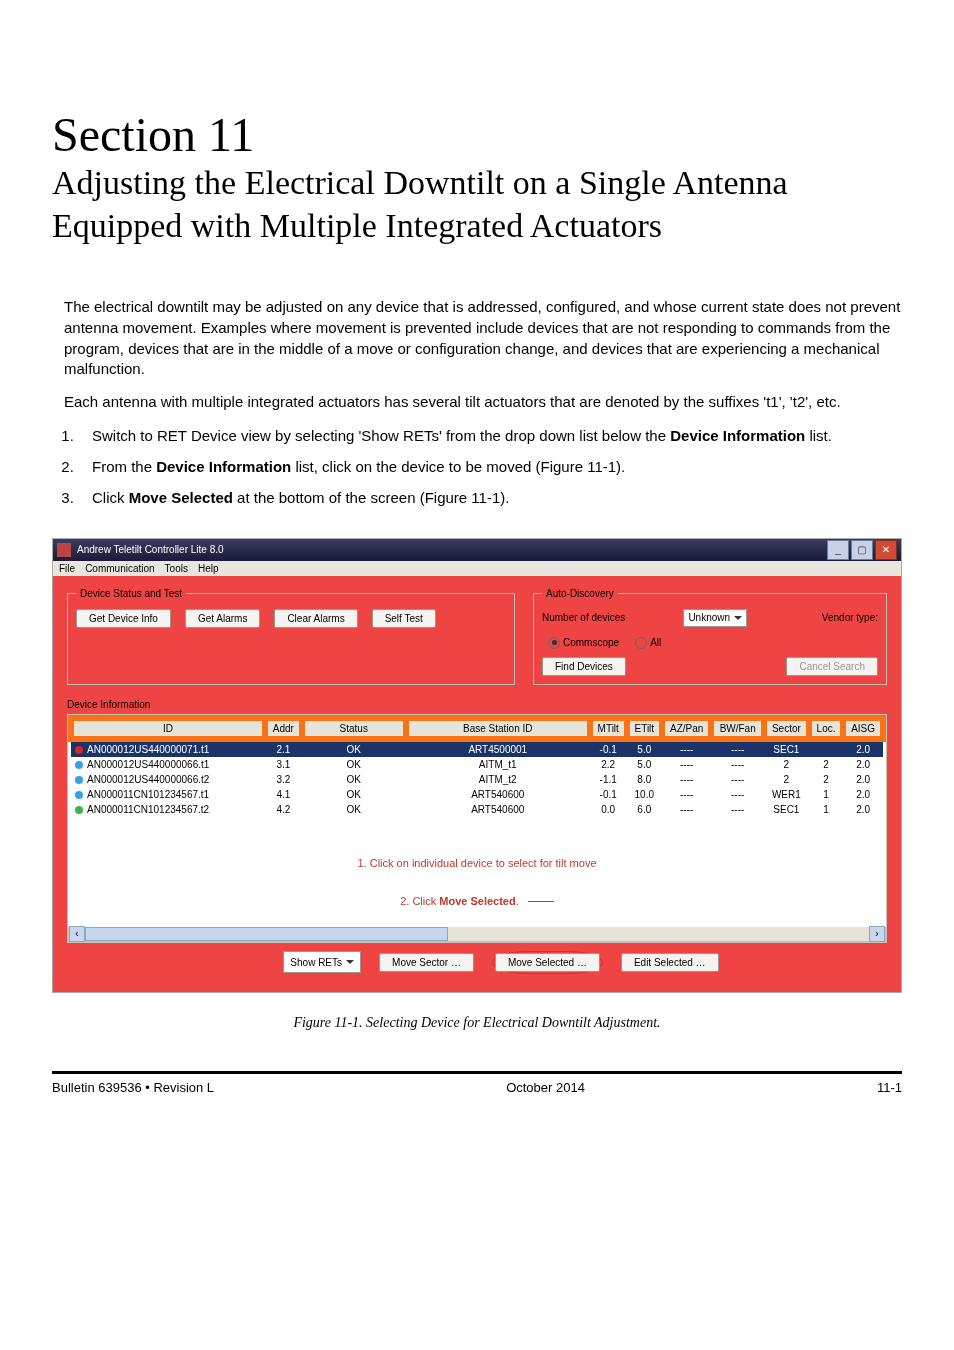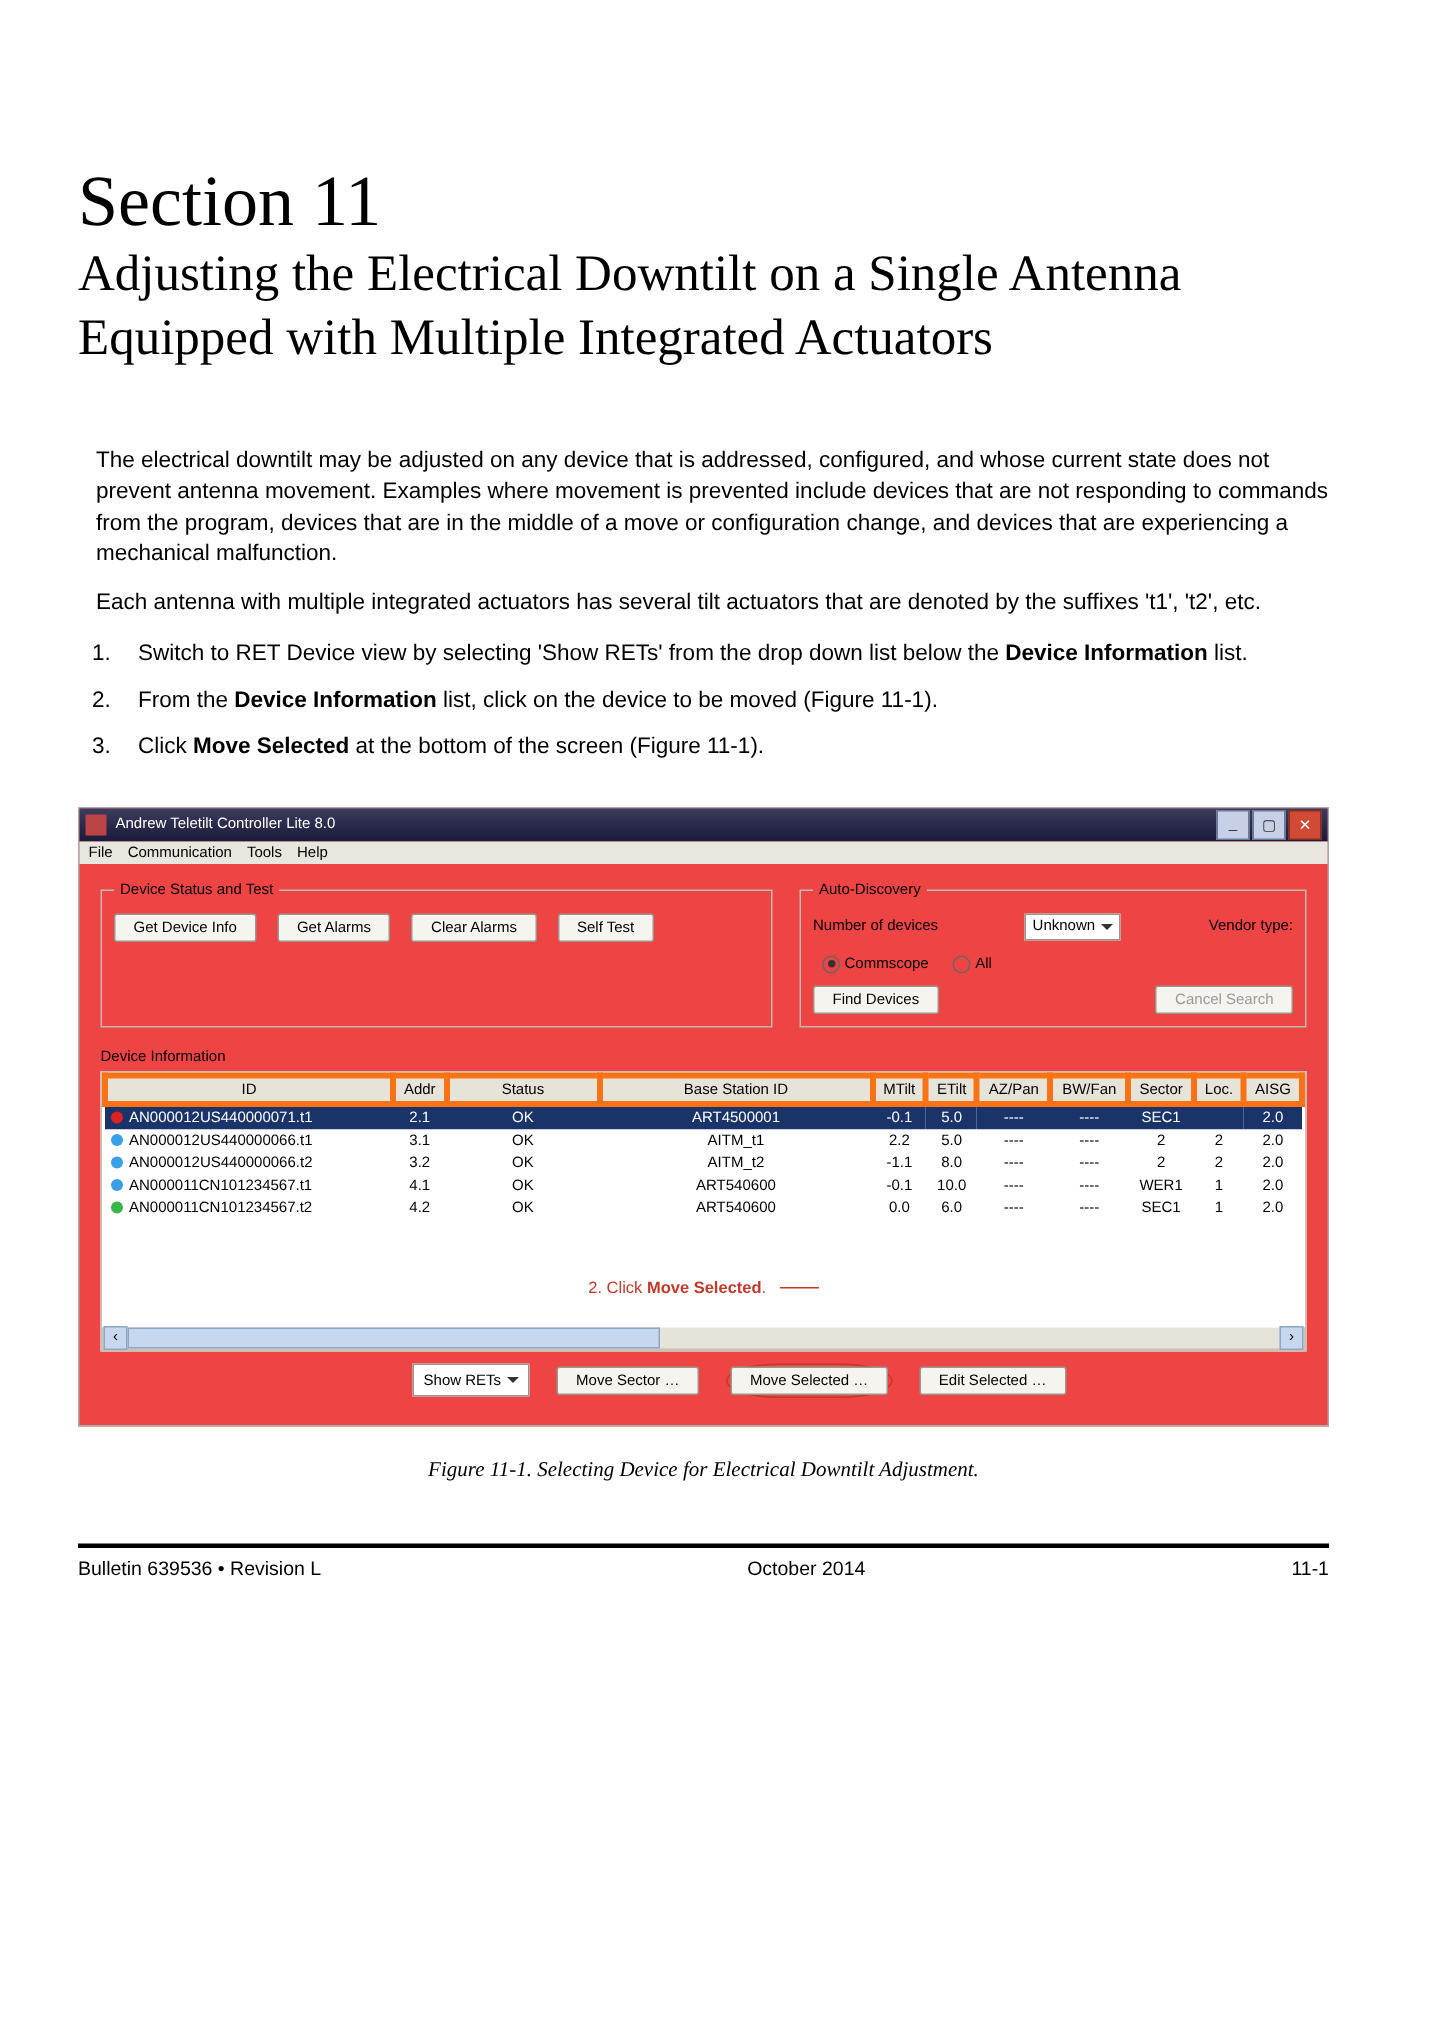--- a/index.html
+++ b/index.html
@@ -4,21 +4,21 @@
 <style>
   body {
     margin: 0;
     padding: 0;
     background: #fff;
     font-family: Arial, Helvetica, sans-serif;
     color: #000;
     width: 954px;
   }
   .page {
-    padding: 110px 68px 40px 52px;
+    padding: 110px 52px 40px 52px;
   }
   h1.section-no {
     font-family: Georgia, "Times New Roman", serif;
     font-weight: normal;
     font-size: 48px;
     margin: 0 0 2px 0;
     line-height: 1.05;
   }
   h1.section-title {
     font-family: Georgia, "Times New Roman", serif;
@@ -146,21 +146,21 @@
     background: #fff;
     margin-top: 4px;
   }
   table.devices {
     width: 100%;
     border-collapse: collapse;
     font-size: 10px;
   }
   table.devices th {
     background: #e6e3d8;
-    border: 4px solid #f97316;
+    border: 6px solid #f97316;
     padding: 2px 4px;
     font-weight: normal;
     white-space: nowrap;
     text-align: center;
   }
   table.devices td {
     padding: 2px 4px;
     text-align: center;
     white-space: nowrap;
   }
@@ -415,20 +415,21 @@
                 <td>----</td>
                 <td>----</td>
                 <td>SEC1</td>
                 <td>1</td>
                 <td>2.0</td>
               </tr>
             </tbody>
         </table>
         <div style="background:#fff;">
           <div class="callout">
+            <div class="ln1">1. Click on individual device to select for tilt move</div>
             <div class="ln2">
               <span>2. Click </span><span class="b">Move Selected</span><span>.</span>
               <span class="callout-arrow-h"></span>
             </div>
           </div>
           <div style="height:20px;"></div>
         </div>
         <div class="scroll-strip">
           <span class="scroll-left">‹</span>
           <span class="scroll-track">

